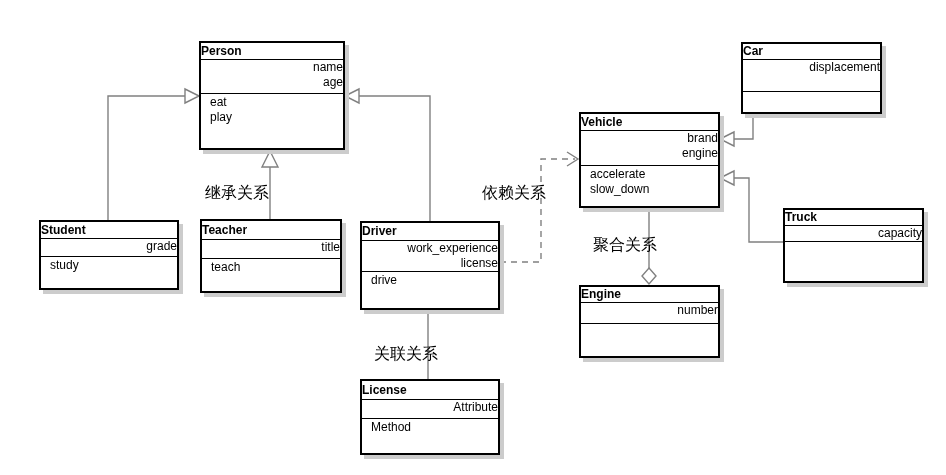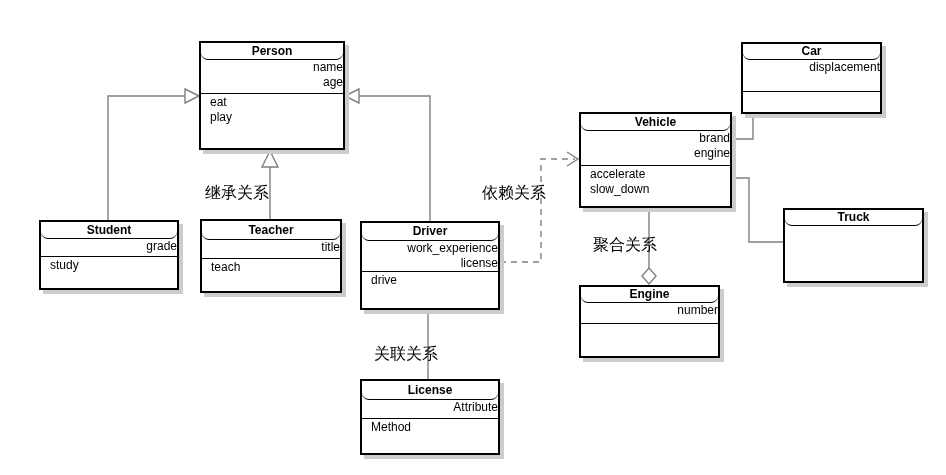--- a/index.html
+++ b/index.html
@@ -7,22 +7,22 @@
     position:relative;width:946px;height:475px;background:#ffffff;overflow:hidden;
     font-family:"Liberation Sans","DejaVu Sans",sans-serif;
   }
   .uml-class{
     position:absolute;background:#ffffff;border:2px solid #000000;box-sizing:border-box;
     display:flex;flex-direction:column;box-shadow:4px 4px 0 #cccccc;
     font-size:12px;color:#000000;
   }
   .uml-title{
     flex:none;height:var(--th,16px);line-height:var(--th,16px);
-    border-bottom:1px solid #000000;font-weight:bold;text-align:center;
-    white-space:nowrap;overflow:hidden;border-radius:7px;
+    border-bottom:1px solid #000000;font-weight:bold;
+    white-space:nowrap;overflow:hidden;
   }
   .uml-attrs{
     flex:none;height:var(--ah,17px);border-bottom:1px solid #000000;
     padding:0 0 0 3px;line-height:15px;overflow:hidden;text-align:right;
   }
   .uml-methods{flex:1;padding:1px 0 0 9px;line-height:15px;overflow:hidden;}
   .rel-label{position:absolute;font-size:16px;line-height:14px;color:#000000;white-space:nowrap;}
   svg.connections{position:absolute;left:0;top:0;pointer-events:none;}
   svg.connections path, svg.connections line, svg.connections polyline{
     fill:none;stroke:#808080;stroke-width:1.4;
@@ -124,21 +124,21 @@
   <div class="uml-class" style="left:360px;top:379px;width:140px;height:76px;--th:18px;--ah:18px">
     <div class="uml-title">License</div>
     <div class="uml-attrs">
       <div>Attribute</div>
     </div>
     <div class="uml-methods">
       <div>Method</div>
     </div>
   </div>
 
-  <div class="uml-class" style="left:579px;top:112px;width:153px;height:96px;--th:16px;--ah:34px">
+  <div class="uml-class" style="left:579px;top:112px;width:141px;height:96px;--th:16px;--ah:34px">
     <div class="uml-title">Vehicle</div>
     <div class="uml-attrs">
       <div>brand</div>
       <div>engine</div>
     </div>
     <div class="uml-methods">
       <div>accelerate</div>
       <div>slow_down</div>
     </div>
   </div>
@@ -154,20 +154,23 @@
   <div class="uml-class" style="left:741px;top:42px;width:141px;height:72px;--th:15px;--ah:31px">
     <div class="uml-title">Car</div>
     <div class="uml-attrs">
       <div>displacement</div>
     </div>
     <div class="uml-methods"></div>
   </div>
 
   <div class="uml-class" style="left:783px;top:208px;width:141px;height:75px;--th:15px;--ah:15px">
     <div class="uml-title">Truck</div>
+    <div class="uml-attrs">
+      <div>capacity</div>
+    </div>
     <div class="uml-methods"></div>
   </div>
 
   <div class="rel-label" style="left:205px;top:186px">继承关系</div>
   <div class="rel-label" style="left:482px;top:186px">依赖关系</div>
   <div class="rel-label" style="left:374px;top:347px">关联关系</div>
   <div class="rel-label" style="left:593px;top:238px">聚合关系</div>
 
 </div>
 

